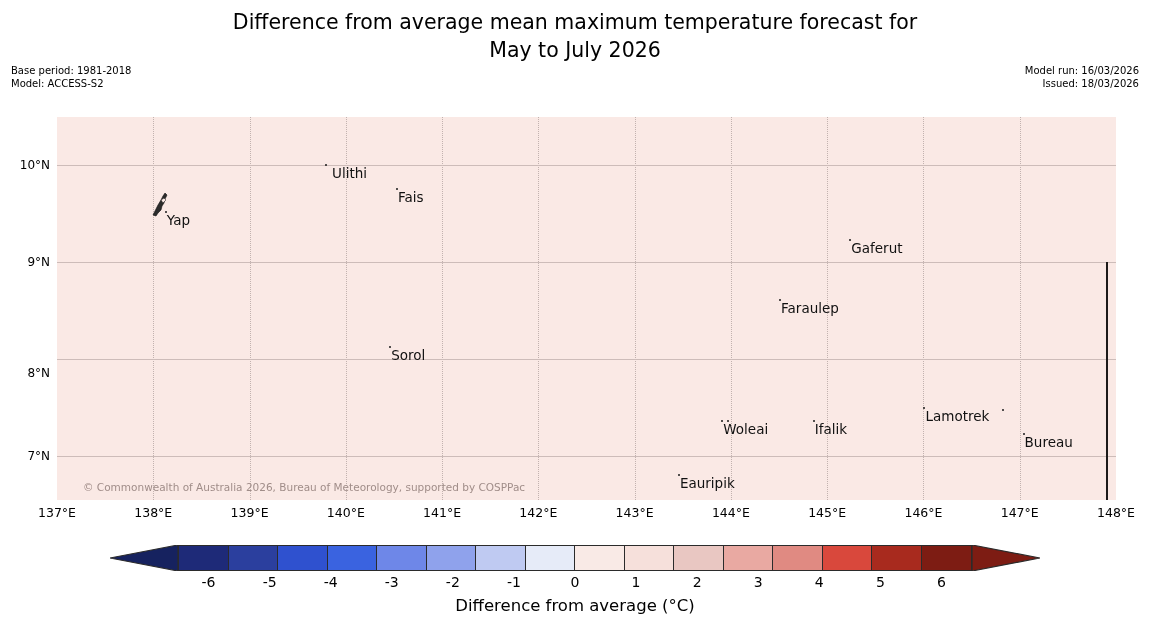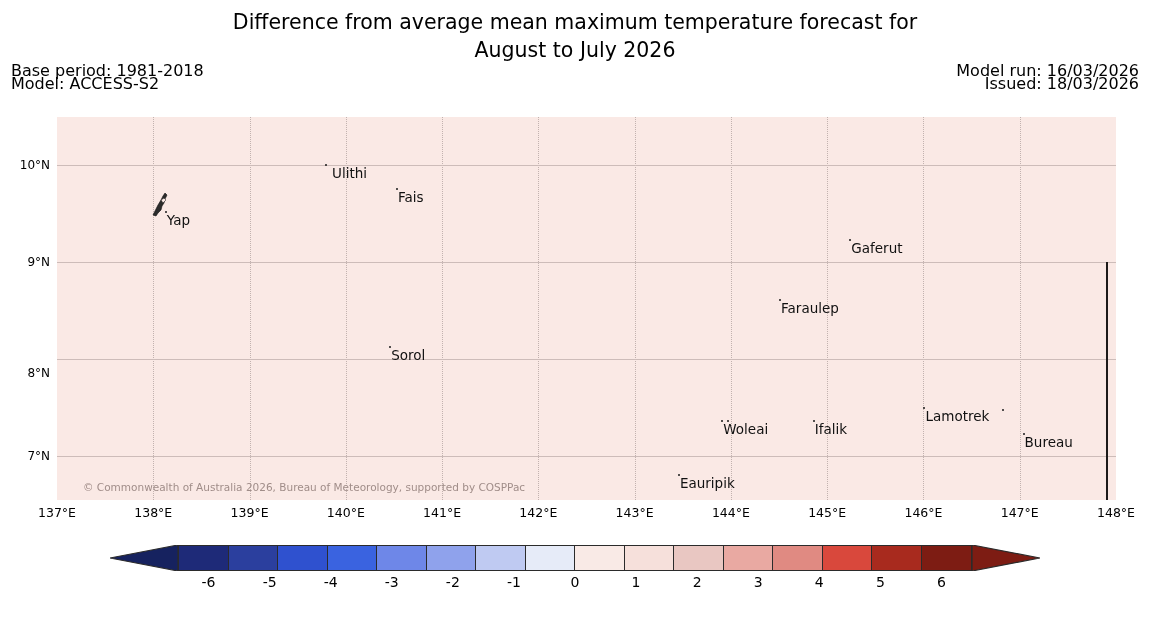--- a/index.html
+++ b/index.html
@@ -11,21 +11,21 @@
   .abs{position:absolute;}
 
   
   #title{
     left:0;top:8px;width:1150px;text-align:center;
     font-size:20.5px;line-height:28px;color:#000;
   }
   #title .l2{display:block;}
 
   
-  .meta{font-size:16px;line-height:13px;color:#000;}
+  .meta{font-size:10px;line-height:13px;color:#000;}
   #meta-left{left:11px;top:64px;text-align:left;}
   #meta-right{right:11px;top:64px;text-align:right;}
 
   
   #map-panel{
     left:57px;top:117px;width:1059px;height:383px;
     background:#fae9e5;
     border:0;
   }
   #map-inner{position:absolute;inset:0;overflow:hidden;}
@@ -66,21 +66,21 @@
   .ctick{position:absolute;top:38px;transform:translateX(-50%);
      font-size:14px;color:#000;}
   #cbar-title{position:absolute;left:0;top:60px;width:1150px;text-align:center;
      font-size:16.5px;color:#000;}
 </style>
 </head>
 <body>
 
 <div class="abs" id="title">
   <span>Difference from average mean maximum temperature forecast for</span>
-  <span class="l2">August to July 2026</span>
+  <span class="l2">May to July 2026</span>
 </div>
 
 <div class="abs meta" id="meta-left">
   <div>Base period: 1981-2018</div>
   <div>Model: ACCESS-S2</div>
 </div>
 <div class="abs meta" id="meta-right">
   <div>Model run: 16/03/2026</div>
   <div>Issued: 18/03/2026</div>
 </div>
@@ -195,13 +195,14 @@
       <div class="ctick" style="left: 452.846px;">-2</div>
       <div class="ctick" style="left: 513.923px;">-1</div>
       <div class="ctick" style="left: 575px;">0</div>
       <div class="ctick" style="left: 636.077px;">1</div>
       <div class="ctick" style="left: 697.154px;">2</div>
       <div class="ctick" style="left: 758.231px;">3</div>
       <div class="ctick" style="left: 819.308px;">4</div>
       <div class="ctick" style="left: 880.385px;">5</div>
       <div class="ctick" style="left: 941.462px;">6</div>
     </div>
+  <div id="cbar-title">Difference from average (°C)</div>
 </div>
 
 </body></html>

